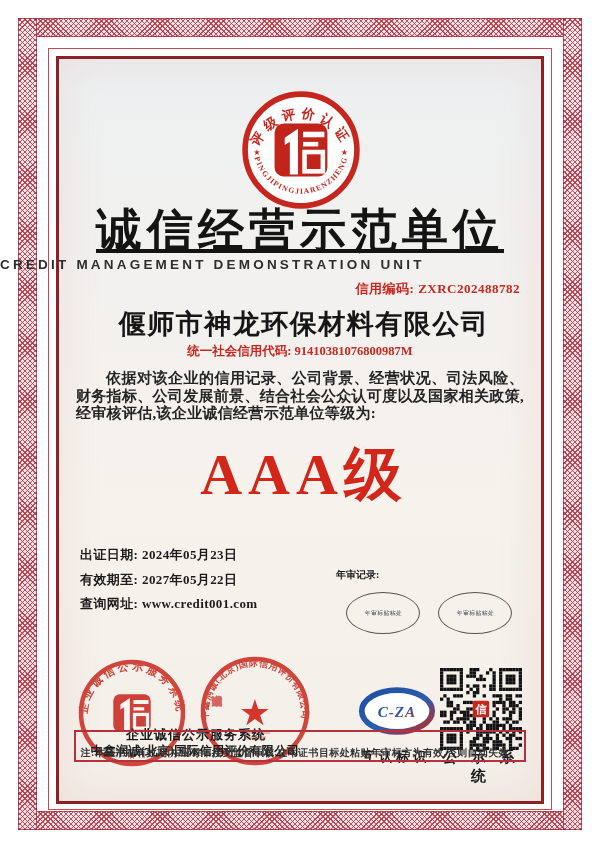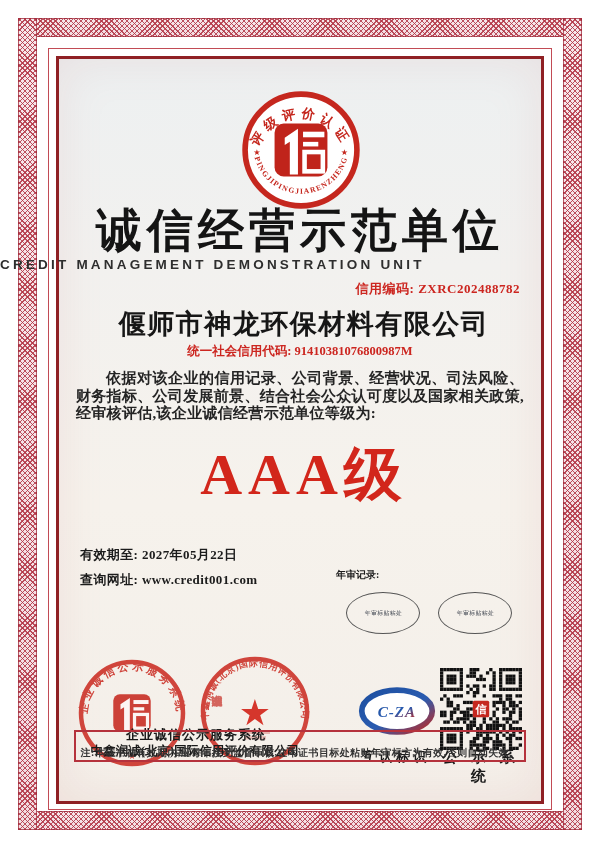--- a/index.html
+++ b/index.html
@@ -17,21 +17,21 @@
   .band-left{left:18px;top:18px;bottom:18px;width:17px;}
   .band-right{right:18px;top:18px;bottom:18px;width:17px;}
   .line-thin{position:absolute;left:48px;right:48px;top:48px;bottom:38px;
     border:1.5px solid #c24b55;}
   .frame{position:absolute;left:56px;right:56px;top:56px;bottom:44px;
     border:3px solid #8f2024;
     background:linear-gradient(180deg,#edf0f1 0%,#f2f1ef 28%,#f6f2ec 60%,#f4efe9 100%);
     box-shadow:inset 0 0 46px rgba(205,130,130,.14);}
   
   .title{left:0;right:0;top:200px;text-align:center;font-size:46px;font-weight:900;
-    color:#141414;letter-spacing:5px;}
+    color:#141414;letter-spacing:5px;text-decoration:underline;}
   .subtitle{left:0;right:0;top:257px;text-align:left;font-size:13.5px;font-weight:700;
     color:#2e2e2e;letter-spacing:3.2px;font-family:"Liberation Sans","DejaVu Sans",sans-serif;}
   .credit-no{right:80px;top:280px;font-size:13px;font-weight:700;color:#cc2620;letter-spacing:.5px;}
   .company{left:0;right:0;top:306px;text-align:center;font-size:27px;font-weight:900;
     color:#161616;letter-spacing:1.5px;margin-left:8px;}
   .uscc{left:0;right:0;top:343px;text-align:center;font-size:12.5px;font-weight:700;color:#cc2620;}
   .bodytext{left:76px;width:448px;top:370px;font-size:15px;line-height:17.5px;font-weight:700;
     color:#242424;text-align:justify;text-indent:2em;letter-spacing:.3px;}
   .grade{left:0;right:0;top:436px;text-align:center;font-size:58px;font-weight:900;
     color:#d2261b;letter-spacing:6px;padding-left:8px;}
@@ -103,20 +103,24 @@
   <div class="abs uscc">
     <span>统一社会信用代码:</span>
     <span>91410381076800987M</span>
   </div>
 
   <div class="abs bodytext">依据对该企业的信用记录、公司背景、经营状况、司法风险、财务指标、公司发展前景、结合社会公众认可度以及国家相关政策,经审核评估,该企业诚信经营示范单位等级为:</div>
 
   <div class="abs grade">AAA级</div>
 
   <div class="abs fields">
+    <div class="row">
+      <span>出证日期:</span>
+      <span>2024年05月23日</span>
+    </div>
     <div class="row">
       <span>有效期至:</span>
       <span>2027年05月22日</span>
     </div>
     <div class="row">
       <span>查询网址:</span>
       <span>www.credit001.com</span>
     </div>
   </div>
 

